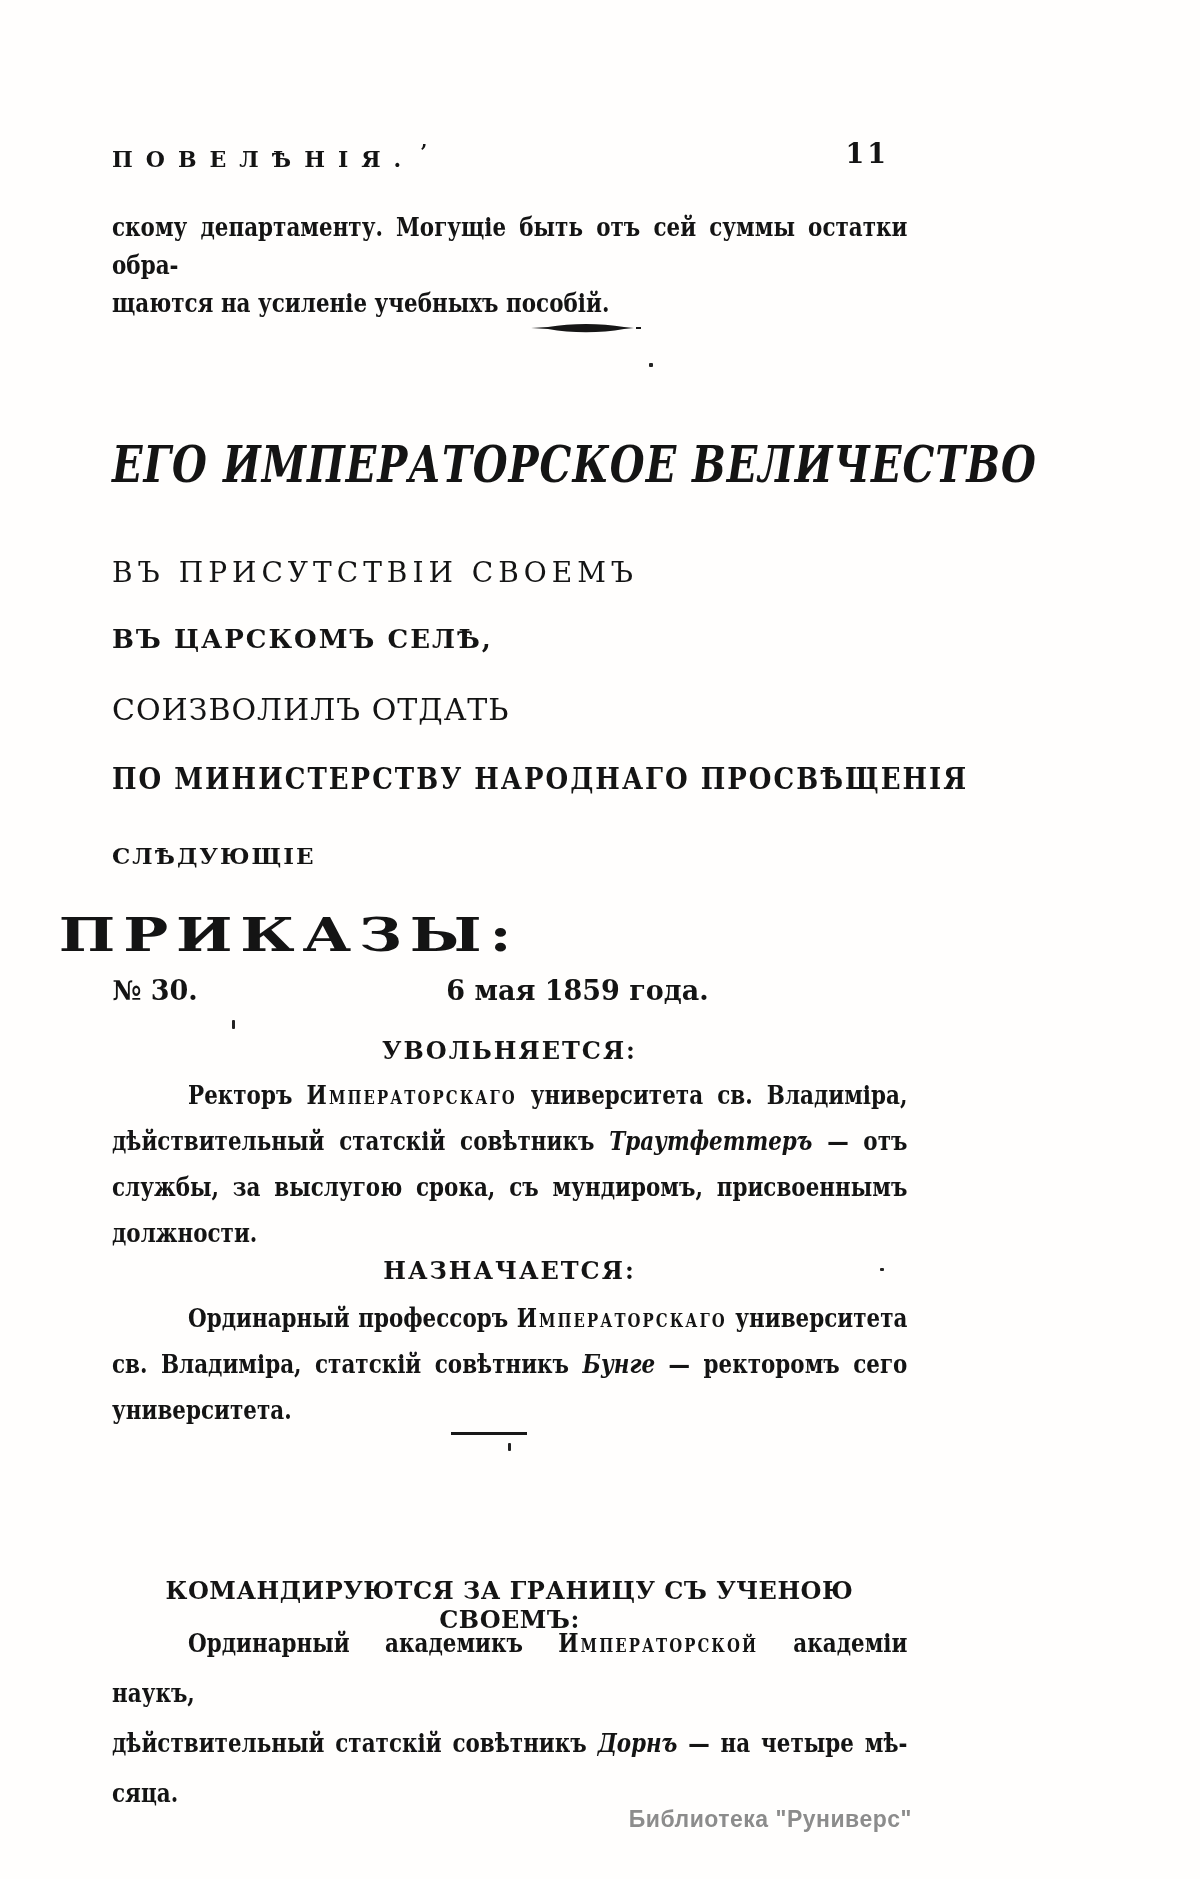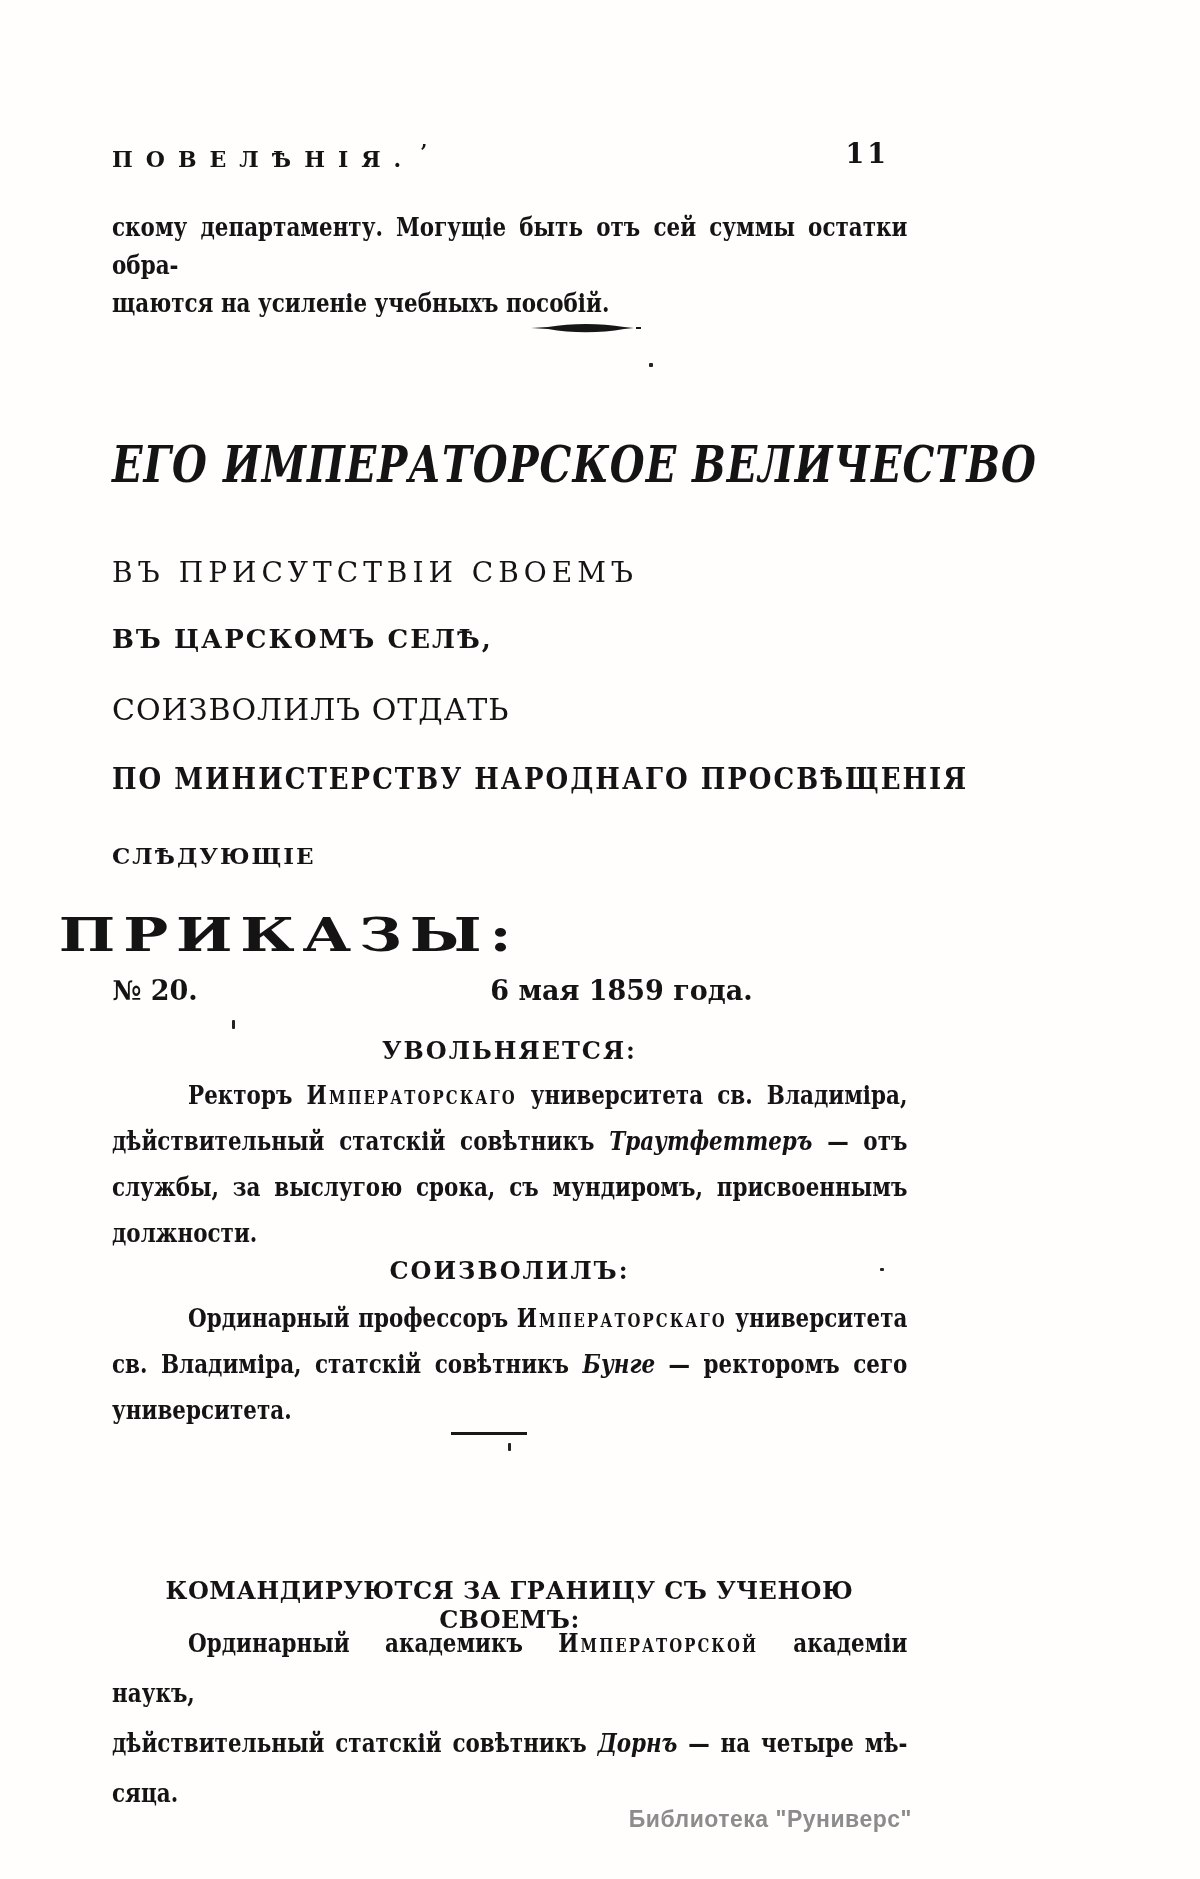--- a/index.html
+++ b/index.html
@@ -50,21 +50,21 @@
   .orders-title span { display:inline-block; font-size:46px; font-weight:700; letter-spacing:6px;
                        transform:scaleX(1.3); transform-origin:center; }
 
   
   .order-row { position:absolute; left:112px; width:795px; height:42px; }
   .row20 { top:975px; }
   .row21 { top:1512px; }
   .order-num { position:absolute; left:0; font-size:27px; font-weight:700; }
   .row21 .order-num { left:22px; }
   .order-date { position:absolute; transform:translateX(-50%); font-size:27px; font-weight:700; white-space:nowrap; }
-  .row20 .order-date { left:calc(50% + 68px);margin-left:44px; }
+  .row20 .order-date { left:calc(50% + 68px); }
   .row21 .order-date { left:calc(50% + 55px); }
 
   .sect { font-weight:700; text-align:center; }
   .h-uvol { top:1036px; font-size:24px; letter-spacing:2px; }
   .h-nazn { top:1256px; font-size:24px; letter-spacing:2px; }
   .h-komand { top:1576px; font-size:24px; letter-spacing:0.5px; }
 
   .para20a { top:1072px; }
   .para20b { top:1295px; }
   .rule2 { top:1432px; }
@@ -108,34 +108,34 @@
   <div class="blk ctr ministry">
     <span>ПО МИНИСТЕРСТВУ НАРОДНАГО ПРОСВѢЩЕНІЯ</span>
   </div>
   <div class="blk ctr deigned">СОИЗВОЛИЛЪ ОТДАТЬ</div>
   <div class="blk ctr following">СЛѢДУЮЩІЕ</div>
   <div class="blk ctr orders-title">
     <span>ПРИКАЗЫ:</span>
   </div>
 
   <div class="order-row row20">
-    <span class="order-num">№ 20.</span>
+    <span class="order-num">№ 30.</span>
     <span class="order-date">6 мая 1859 года.</span>
   </div>
 
   <div class="blk sect h-uvol">УВОЛЬНЯЕТСЯ:</div>
 
   <div class="blk para para20a">
     <div class="jline ind"><span>Ректоръ </span><span class="sc">Императорскаго</span><span> университета св. Владиміра,</span></div>
     <div class="jline"><span>дѣйствительный статскій совѣтникъ </span><span class="it">Траутфеттеръ</span><span> — отъ</span></div>
     <div class="jline">службы, за выслугою срока, съ мундиромъ, присвоеннымъ</div>
     <div class="lline">должности.</div>
   </div>
 
-  <div class="blk sect h-nazn">СОИЗВОЛИЛЪ:</div>
+  <div class="blk sect h-nazn">НАЗНАЧАЕТСЯ:</div>
 
   <div class="blk para para20b">
     <div class="jline ind"><span>Ординарный профессоръ </span><span class="sc">Императорскаго</span><span> университета</span></div>
     <div class="jline"><span>св. Владиміра, статскій совѣтникъ </span><span class="it">Бунге</span><span> — ректоромъ сего</span></div>
     <div class="lline">университета.</div>
   </div>
 
   <div class="rule rule2"></div>
 
 

